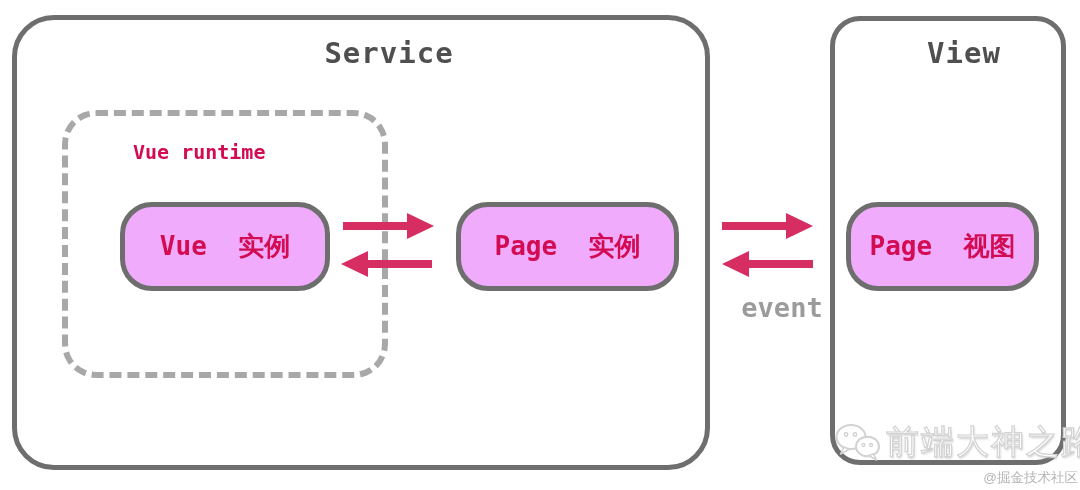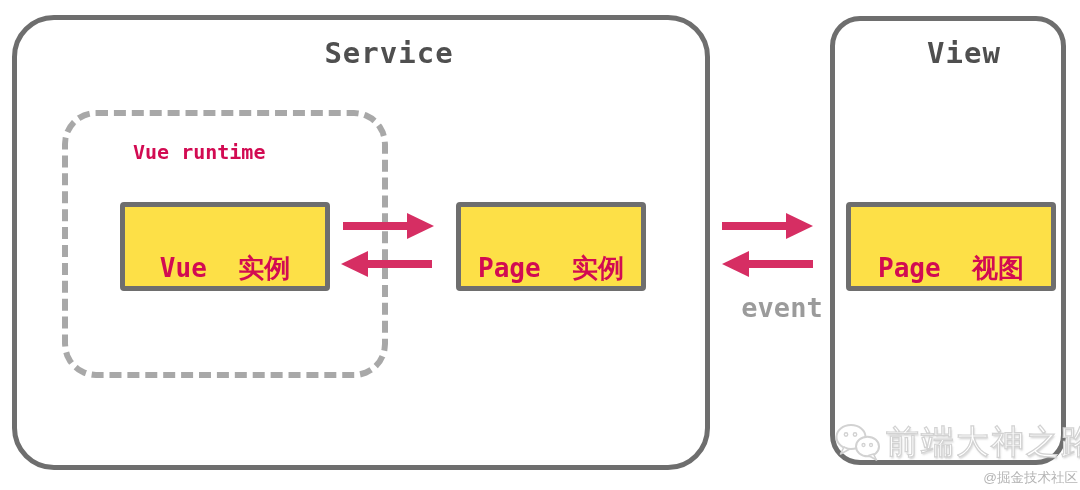--- a/index.html
+++ b/index.html
@@ -66,31 +66,31 @@
     font-size: 20px;
     font-weight: bold;
     color: var(--accent_red);
     white-space: pre;
   }
 
   
   .node-box {
     position: absolute;
     border: 5px solid var(--border_gray);
-    border-radius: 4px;
-    background: #fde047;
+    border-radius: 32px;
+    background: #f0abfc;
     box-sizing: border-box;
     display: flex;
-    align-items: flex-end;
+    align-items: center;
     justify-content: center;
     z-index: 3;
   }
   .vue-instance-box  { left: 120px; top: 202px; width: 210px; height: 89px; }
-  .page-instance-box { left: 456px; top: 202px; width: 190px; height: 89px; }
-  .page-view-box     { left: 846px; top: 202px; width: 210px; height: 89px; }
+  .page-instance-box { left: 456px; top: 202px; width: 223px; height: 89px; }
+  .page-view-box     { left: 846px; top: 202px; width: 193px; height: 89px; }
   .node-label {
     font-size: 26px;
     font-weight: bold;
     color: var(--accent_red);
     white-space: pre;
   }
 
   
   .arrow {
     position: absolute;

